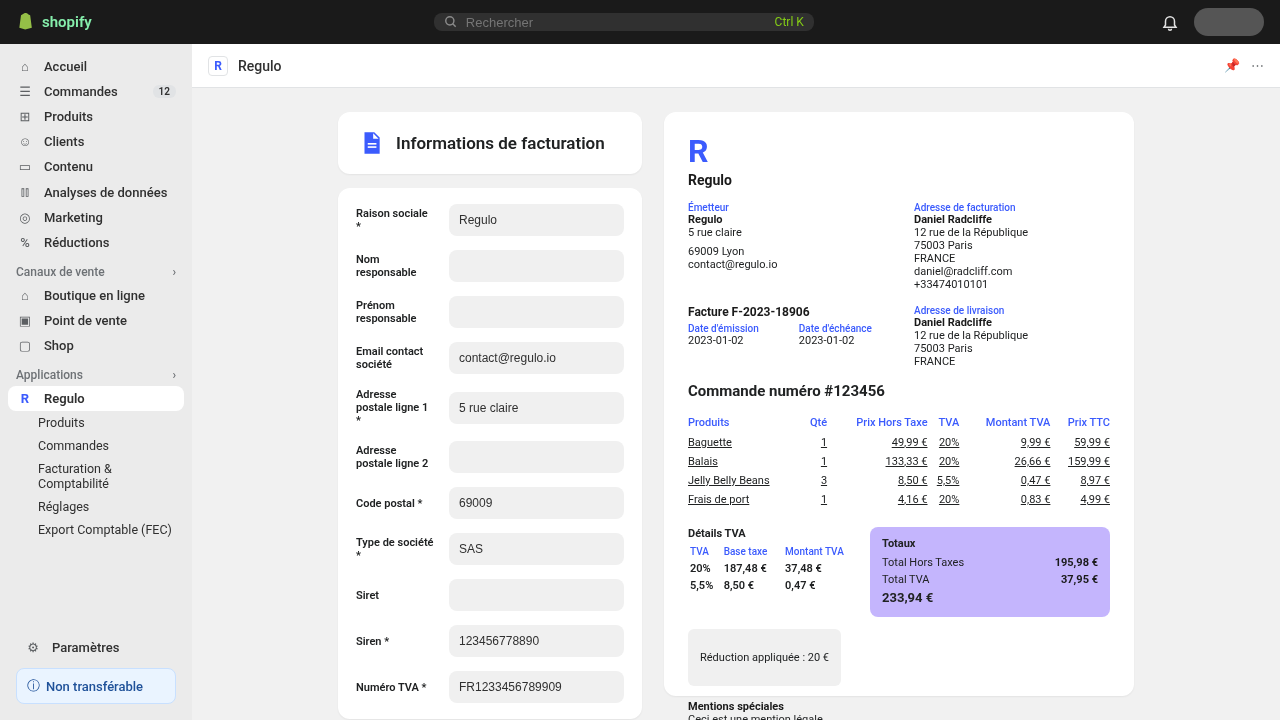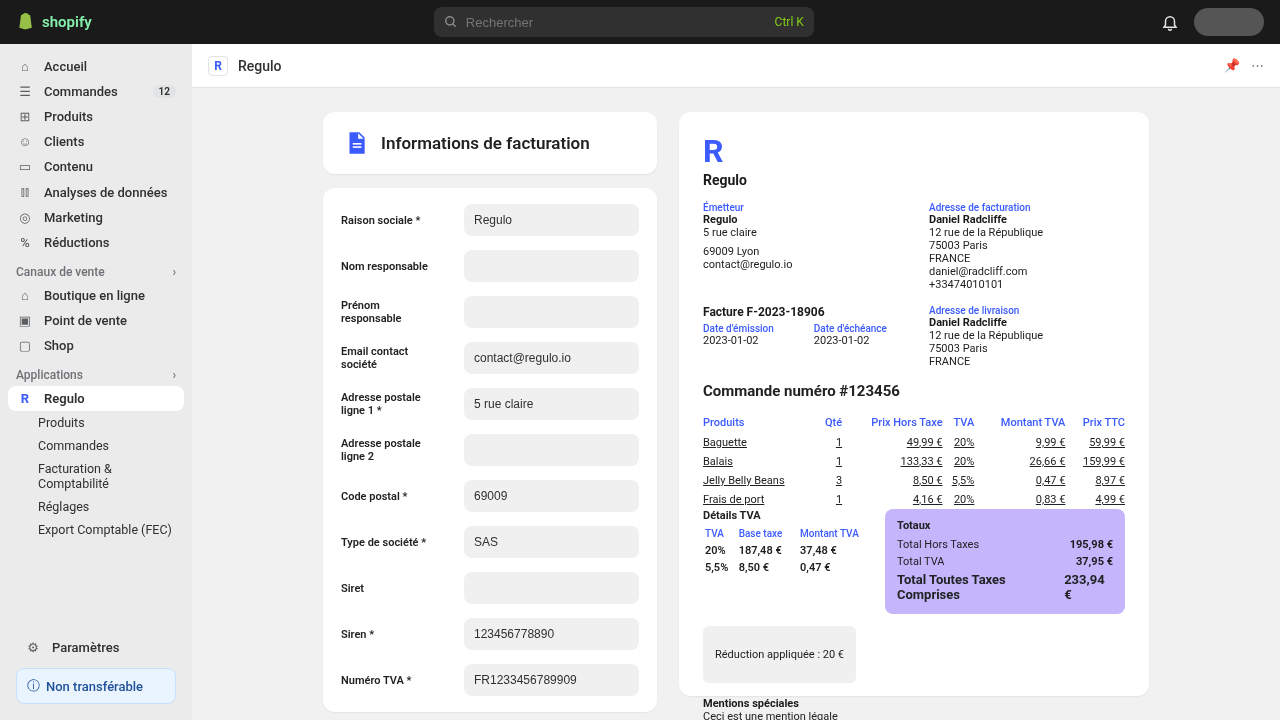--- a/index.html
+++ b/index.html
@@ -1,21 +1,21 @@
 <!DOCTYPE html>
 <html><head>
 <meta charset="utf-8">
 <style>
 * { box-sizing: border-box; margin: 0; padding: 0; }
 body { font-family: -apple-system, BlinkMacSystemFont, "Segoe UI", Roboto, sans-serif; background: #f1f1f1; font-size: 13px; color: #202223; overflow: hidden; }
 .topbar { height: 44px; background: #1a1a1a; display: flex; align-items: center; padding: 0 16px; gap: 16px; }
 .logo { display: flex; align-items: center; gap: 6px; color: #86efac; font-weight: 600; font-size: 15px; }
 .logo-icon { width: 20px; height: 20px; }
 .search-wrap { flex: 1; display: flex; justify-content: center; }
-.search { width: 380px; height: 30px; background: #303030; border-radius: 8px; display: flex; align-items: center; padding: 0 10px; color: #8a8a8a; gap: 8px; }
+.search { width: 380px; height: 18px; background: #303030; border-radius: 8px; display: flex; align-items: center; padding: 0 10px; color: #8a8a8a; gap: 8px; }
 .search input { flex: 1; background: transparent; border: none; color: #e3e3e3; outline: none; font-size: 13px; }
 .kbd { font-size: 12px; color: #84cc16; }
 .topbar-right { display: flex; align-items: center; gap: 10px; }
 .bell { width: 28px; height: 28px; border-radius: 6px; display: flex; align-items: center; justify-content: center; color: #e3e3e3; }
 .avatar-pill { width: 70px; height: 28px; background: #555; border-radius: 14px; }
 .shell { display: flex; height: calc(100vh - 44px); }
 .sidebar { width: 192px; background: #ebebeb; display: flex; flex-direction: column; padding: 10px 8px; font-size: 13px; overflow-y: auto; }
 .nav-item { display: flex; align-items: center; gap: 10px; padding: 5px 8px; border-radius: 8px; color: #303030; cursor: pointer; font-weight: 500; }
 .nav-item.active { background: #fff; font-weight: 600; }
 .nav-item .icon { width: 18px; display: flex; justify-content: center; color: #5c5f62; }
@@ -25,44 +25,44 @@
 .sidebar-spacer { flex: 1; }
 .sidebar-footer { padding: 6px 8px; }
 .banner { margin-top: 8px; background: #eaf4ff; color: #1f5199; border-radius: 8px; padding: 8px 10px; display: flex; align-items: center; gap: 6px; font-weight: 500; font-size: 13px; border: 1px solid #c8e0ff; }
 .main { flex: 1; display: flex; flex-direction: column; overflow: hidden; }
 .page-hdr { height: 44px; background: #fff; border-bottom: 1px solid #e1e3e5; display: flex; align-items: center; padding: 0 16px; gap: 10px; }
 .app-icon { width: 20px; height: 20px; background: #fff; border: 1px solid #e1e3e5; border-radius: 4px; display: flex; align-items: center; justify-content: center; color: #3b5bfd; font-weight: 700; font-size: 12px; }
 .page-title { font-weight: 500; font-size: 14px; color: #303030; }
 .page-actions { margin-left: auto; display: flex; gap: 10px; color: #5c5f62; }
 .content { flex: 1; overflow: auto; padding: 24px 0; display: flex; justify-content: center; gap: 22px; }
 .card { background: #fff; border-radius: 12px; box-shadow: 0 1px 2px rgba(0,0,0,0.06); }
-.col-left { width: 334px; display: flex; flex-direction: column; gap: 14px; }
+.col-left { width: 304px; display: flex; flex-direction: column; gap: 14px; }
 .col-right { width: 470px; }
 .card-hdr { display: flex; align-items: center; gap: 12px; padding: 18px 20px; font-weight: 600; font-size: 17px; }
 .doc-icon { width: 26px; height: 26px; color: #3b5bfd; }
 .form-body { padding: 16px 18px; display: flex; flex-direction: column; gap: 14px; }
-.frow { display: flex; align-items: center; gap: 28px; }
+.frow { display: flex; align-items: center; gap: 14px; }
 .flabel { width: 120px; font-size: 11px; font-weight: 600; color: #202223; }
 .finput { flex: 1; height: 32px; background: #f0f0f0; border: none; border-radius: 8px; padding: 0 10px; font-size: 12px; color: #303030; outline: none; }
 .invoice { padding: 20px 24px; font-size: 11px; }
 .inv-logo { display: flex; flex-direction: column; align-items: flex-start; gap: 4px; margin-bottom: 14px; }
 .inv-logo-mark { width: 32px; height: 36px; color: #3b5bfd; font-size: 32px; font-weight: 700; }
 .inv-logo-text { font-weight: 700; font-size: 14px; color: #1a1a1a; }
 .inv-row { display: flex; justify-content: space-between; gap: 30px; margin-bottom: 14px; }
 .inv-block { flex: 1; }
 .lbl-blue { color: #3b5bfd; font-size: 10px; font-weight: 500; }
 .bold { font-weight: 700; color: #1a1a1a; }
 .inv-meta { display: flex; gap: 40px; }
 .inv-h2 { font-size: 15px; font-weight: 700; margin: 10px 0 12px; }
 table.items { width: 100%; border-collapse: collapse; font-size: 11px; }
 table.items th { text-align: right; color: #3b5bfd; font-weight: 500; padding: 4px 0; }
 table.items th:first-child { text-align: left; }
 table.items td { text-align: right; padding: 3px 0; text-decoration: underline; }
 table.items td:first-child { text-align: left; }
-.totals-wrap { display: flex; gap: 3px; align-items: flex-start; }
+.totals-wrap { display: flex; gap: 3px; margin-top: 18px; align-items: flex-start; }
 .tva-box { flex: 1; }
 .tva-hdr { font-weight: 700; margin-bottom: 4px; }
 .tva-tbl { width: 100%; }
 .tva-tbl th { text-align: left; color: #3b5bfd; font-weight: 500; font-size: 10px; padding-bottom: 2px; }
 .tva-tbl td { font-weight: 600; font-size: 11px; padding: 1px 0; }
 .totals-box { width: 240px; background: #c4b5fd; border-radius: 8px; padding: 10px 12px; }
 .totals-hdr { font-weight: 700; margin-bottom: 4px; }
 .trow { display: flex; justify-content: space-between; font-size: 11px; padding: 2px 0; }
 .trow.big { font-weight: 700; font-size: 13px; }
 .discount-chip { margin-top: 12px; display: inline-block; background: #f0f0f0; border-radius: 6px; padding: 22px 12px; font-size: 11px; }
@@ -370,21 +370,20 @@
             <div class="totals-hdr">Totaux</div>
             <div class="trow">
                 <span>Total Hors Taxes</span>
                 <span class="bold">195,98 €</span>
               </div>
             <div class="trow">
                 <span>Total TVA</span>
                 <span class="bold">37,95 €</span>
               </div>
             <div class="trow big">
-                <span>Total Toutes Taxes Comprises</span>
                 <span>233,94 €</span>
               </div>
           </div>
         </div>
         <div class="discount-chip">Réduction appliquée : 20 €</div>
         <div class="mentions">
           <div class="lbl-blue bold" style="font-size:11px">Mentions spéciales</div>
           <div>Ceci est une mention légale</div>
         </div>
         

